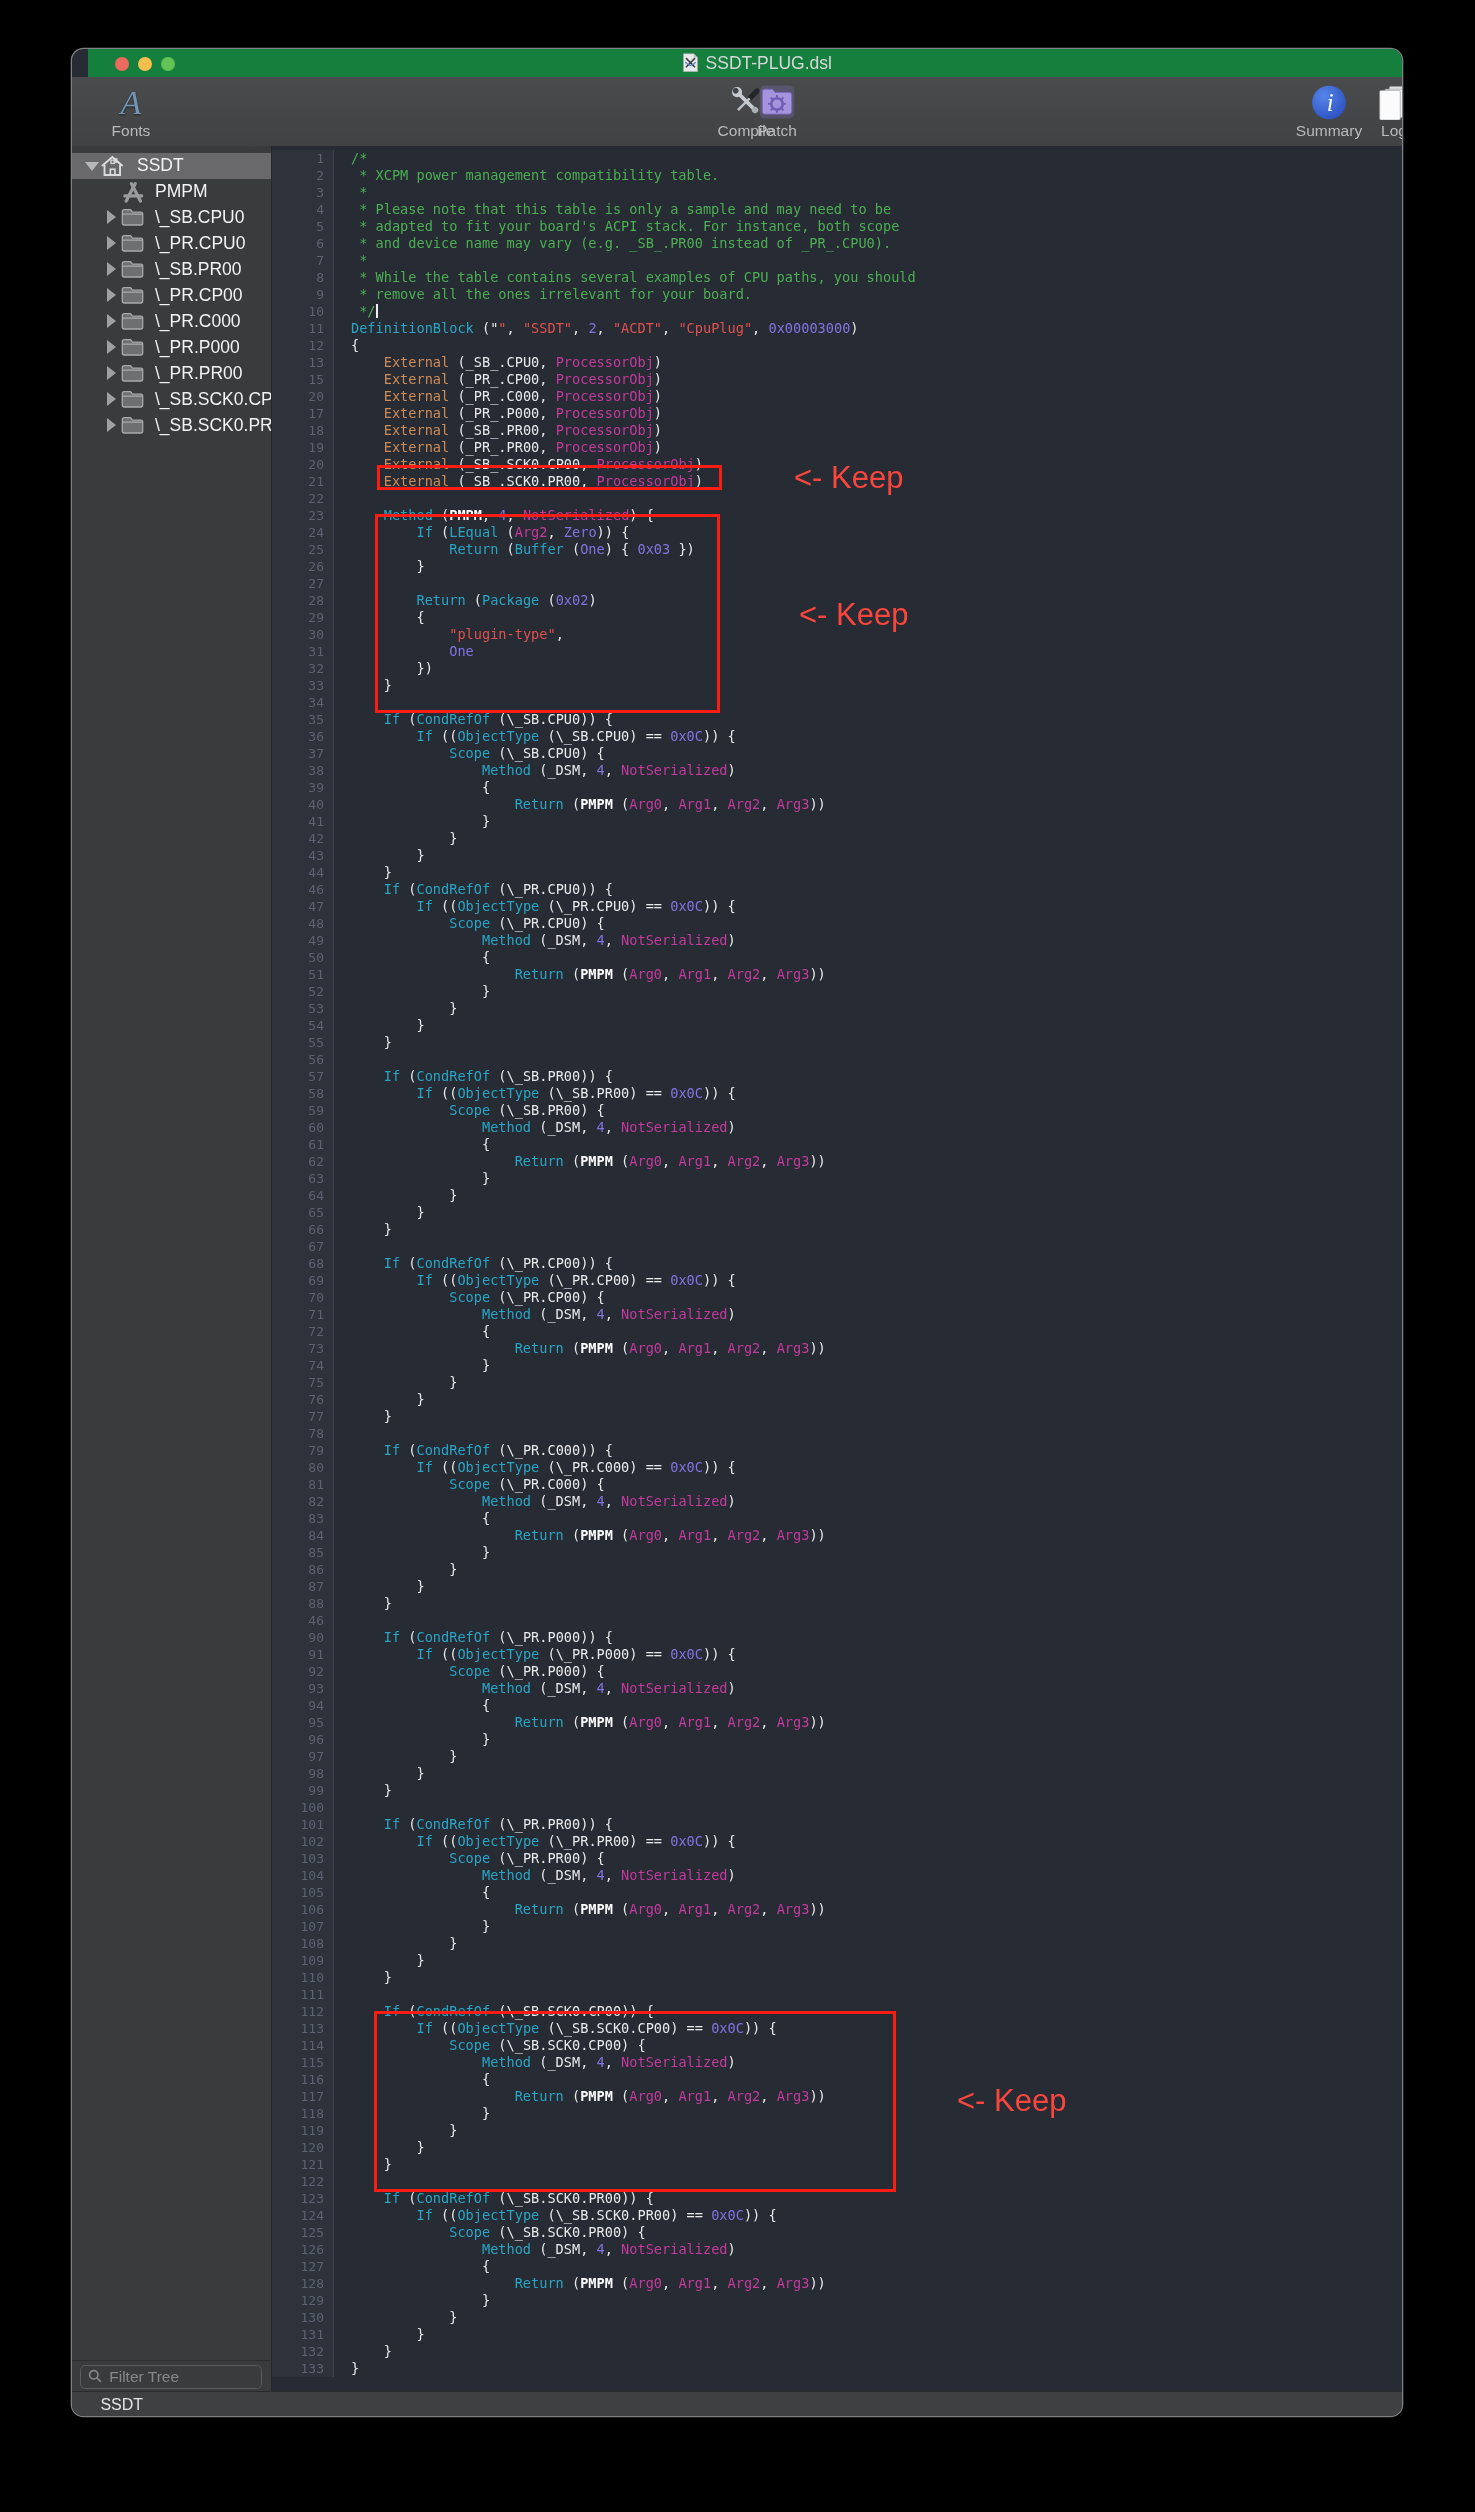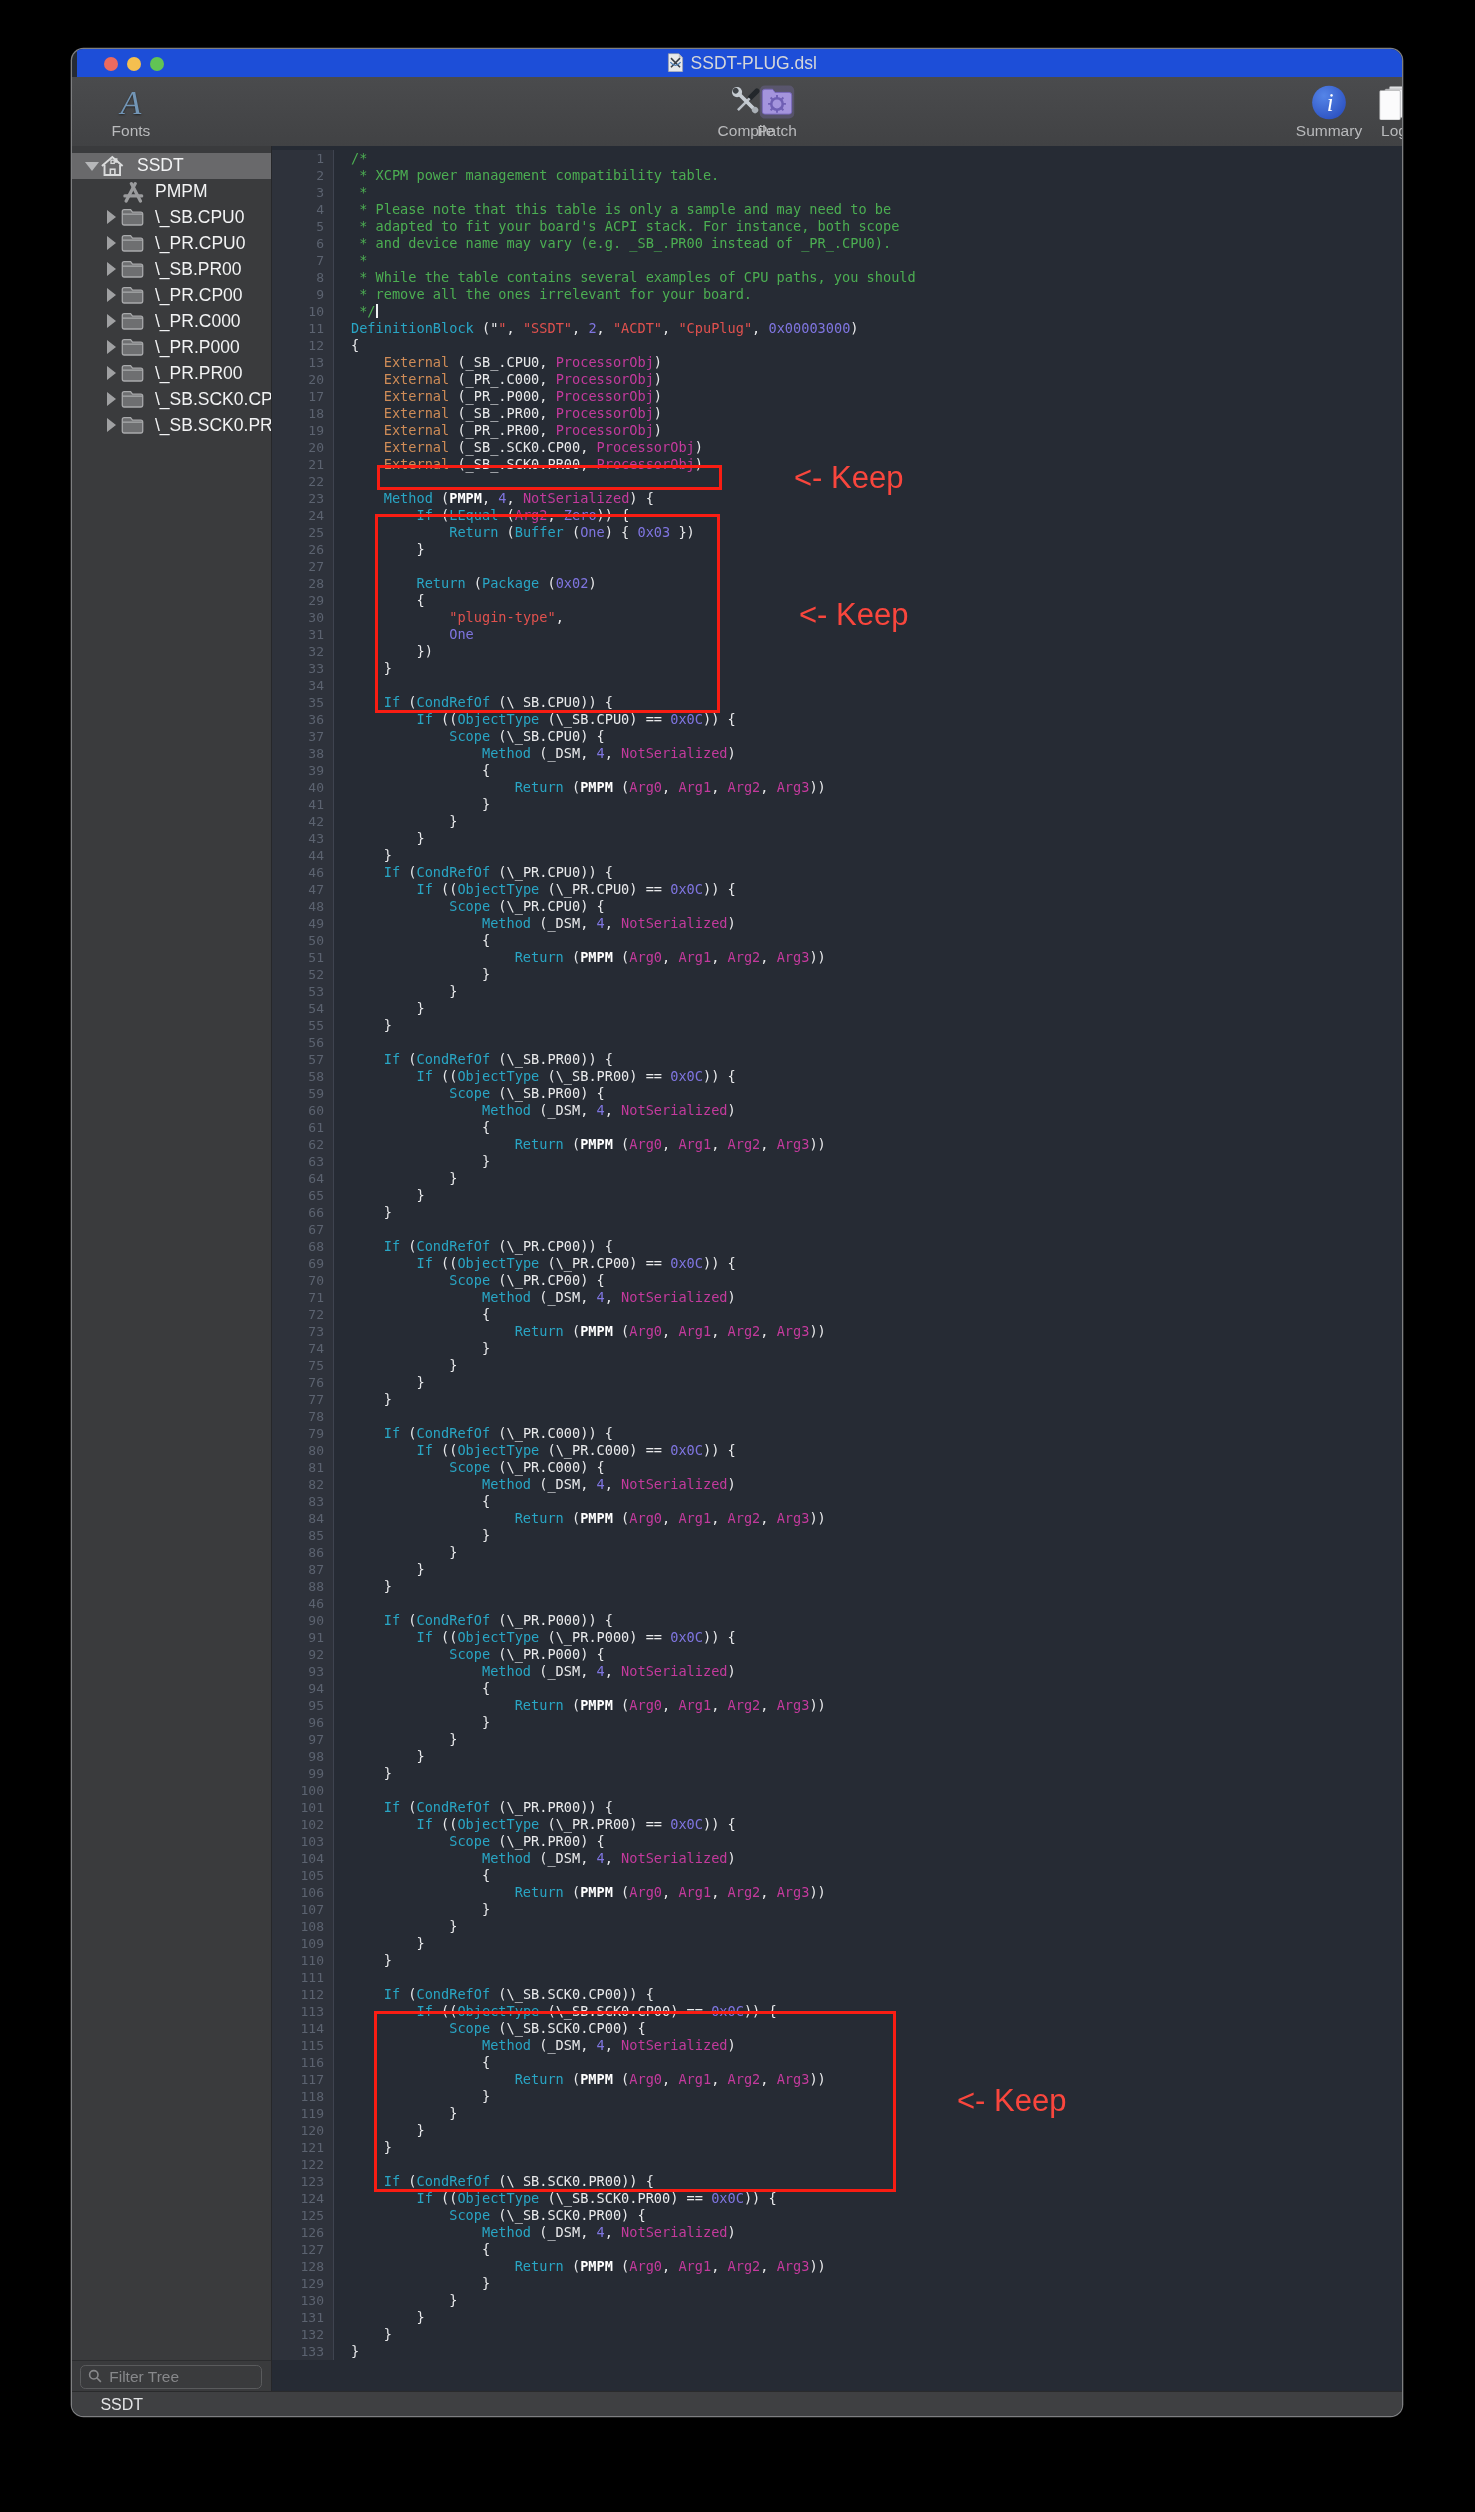--- a/index.html
+++ b/index.html
@@ -1,20 +1,20 @@
 <!DOCTYPE html>
 <html style="--c-cmt: #4cae52; --c-kw: #29a6c5; --c-str: #e0514e; --c-num: #7f75e0; --c-ext: #cf8c57; --c-obj: #c43a9d; --c-annbox: #f91d13; --c-anntext: #f9463d;font-size:10.3px"><head>
 <meta charset="utf-8">
 <style>
   html,body{margin:0;padding:0;background:#000;width:1475px;height:2512px;position:relative;
     font-family:"Liberation Sans", sans-serif; -webkit-font-smoothing:antialiased;}
   #window{position:absolute;left:72px;top:49px;width:1330px;height:2367px;border-radius:11.6px;
     background:#262b34;overflow:hidden;box-shadow:0 0 0 1.3px #7e7f81,0 19.4px 52px rgba(0,0,0,.8);}
   
-  .titlebar{position:absolute;left:5px;top:0;width:100%;height:28.4px;background:#1d4ed8;}
+  .titlebar{position:absolute;left:16px;top:0;width:100%;height:28.4px;background:#15803d;padding-left:8px;}
   .tl{position:absolute;top:7.8px;width:14.2px;height:14.2px;border-radius:50%;}
   .tl.red{left:26.5px;background:#ec6a5e;}
   .tl.yellow{left:50px;background:#f5bf4f;}
   .tl.green{left:73px;background:#61c454;}
   .title-wrap{position:absolute;left:0;top:0;width:100%;height:28.4px;display:flex;align-items:center;justify-content:center;gap:6.5px;}
   .title-text{color:#d6d7d9;font-size:17.5px;font-weight:500;}
   
   .toolbar{position:absolute;left:0;top:28.4px;width:100%;height:69px;background:linear-gradient(#4a4b4d,#414244);border-bottom:0.6px solid #2c2d2f;}
   .tb-item{position:absolute;top:5.2px;width:91px;display:flex;flex-direction:column;align-items:center;gap:2.6px;cursor:default;}
   .tb-item .ic{height:37px;display:flex;align-items:flex-end;justify-content:center;}
@@ -291,20 +291,21 @@
           <div class="cl"><span class="ln">4</span><span class="ct"><span class="cmt"> * Please note that this table is only a sample and may need to be</span></span></div>
           <div class="cl"><span class="ln">5</span><span class="ct"><span class="cmt"> * adapted to fit your board's ACPI stack. For instance, both scope</span></span></div>
           <div class="cl"><span class="ln">6</span><span class="ct"><span class="cmt"> * and device name may vary (e.g. _SB_.PR00 instead of _PR_.CPU0).</span></span></div>
           <div class="cl"><span class="ln">7</span><span class="ct"><span class="cmt"> *</span></span></div>
           <div class="cl"><span class="ln">8</span><span class="ct"><span class="cmt"> * While the table contains several examples of CPU paths, you should</span></span></div>
           <div class="cl"><span class="ln">9</span><span class="ct"><span class="cmt"> * remove all the ones irrelevant for your board.</span></span></div>
           <div class="cl"><span class="ln">10</span><span class="ct"><span class="cmt"> */</span><span class="caret"></span></span></div>
           <div class="cl"><span class="ln">11</span><span class="ct"><span class="kw">DefinitionBlock</span><span class="pl"> ("</span><span class="str">"</span><span class="pl">, </span><span class="str">"SSDT"</span><span class="pl">, </span><span class="num">2</span><span class="pl">, </span><span class="str">"ACDT"</span><span class="pl">, </span><span class="str">"CpuPlug"</span><span class="pl">, </span><span class="num">0x00003000</span><span class="pl">)</span></span></div>
           <div class="cl"><span class="ln">12</span><span class="ct"><span class="pl">{</span></span></div>
           <div class="cl"><span class="ln">13</span><span class="ct"><span class="pl">    </span><span class="ext">External</span><span class="pl"> (_SB_.CPU0, </span><span class="obj">ProcessorObj</span><span class="pl">)</span></span></div>
+          <div class="cl"><span class="ln">15</span><span class="ct"><span class="pl">    </span><span class="ext">External</span><span class="pl"> (_PR_.CP00, </span><span class="obj">ProcessorObj</span><span class="pl">)</span></span></div>
           <div class="cl"><span class="ln">20</span><span class="ct"><span class="pl">    </span><span class="ext">External</span><span class="pl"> (_PR_.C000, </span><span class="obj">ProcessorObj</span><span class="pl">)</span></span></div>
           <div class="cl"><span class="ln">17</span><span class="ct"><span class="pl">    </span><span class="ext">External</span><span class="pl"> (_PR_.P000, </span><span class="obj">ProcessorObj</span><span class="pl">)</span></span></div>
           <div class="cl"><span class="ln">18</span><span class="ct"><span class="pl">    </span><span class="ext">External</span><span class="pl"> (_SB_.PR00, </span><span class="obj">ProcessorObj</span><span class="pl">)</span></span></div>
           <div class="cl"><span class="ln">19</span><span class="ct"><span class="pl">    </span><span class="ext">External</span><span class="pl"> (_PR_.PR00, </span><span class="obj">ProcessorObj</span><span class="pl">)</span></span></div>
           <div class="cl"><span class="ln">20</span><span class="ct"><span class="pl">    </span><span class="ext">External</span><span class="pl"> (_SB_.SCK0.CP00, </span><span class="obj">ProcessorObj</span><span class="pl">)</span></span></div>
           <div class="cl"><span class="ln">21</span><span class="ct"><span class="pl">    </span><span class="ext">External</span><span class="pl"> (_SB_.SCK0.PR00, </span><span class="obj">ProcessorObj</span><span class="pl">)</span></span></div>
           <div class="cl"><span class="ln">22</span><span class="ct"></span></div>
           <div class="cl"><span class="ln">23</span><span class="ct"><span class="pl">    </span><span class="kw">Method</span><span class="pl"> (</span><span class="fn">PMPM</span><span class="pl">, </span><span class="num">4</span><span class="pl">, </span><span class="obj">NotSerialized</span><span class="pl">) {</span></span></div>
           <div class="cl"><span class="ln">24</span><span class="ct"><span class="pl">        </span><span class="kw">If</span><span class="pl"> (</span><span class="kw">LEqual</span><span class="pl"> (</span><span class="obj">Arg2</span><span class="pl">, </span><span class="num">Zero</span><span class="pl">)) {</span></span></div>
           <div class="cl"><span class="ln">25</span><span class="ct"><span class="pl">            </span><span class="kw">Return</span><span class="pl"> (</span><span class="kw">Buffer</span><span class="pl"> (</span><span class="num">One</span><span class="pl">) { </span><span class="num">0x03</span><span class="pl"> })</span></span></div>

